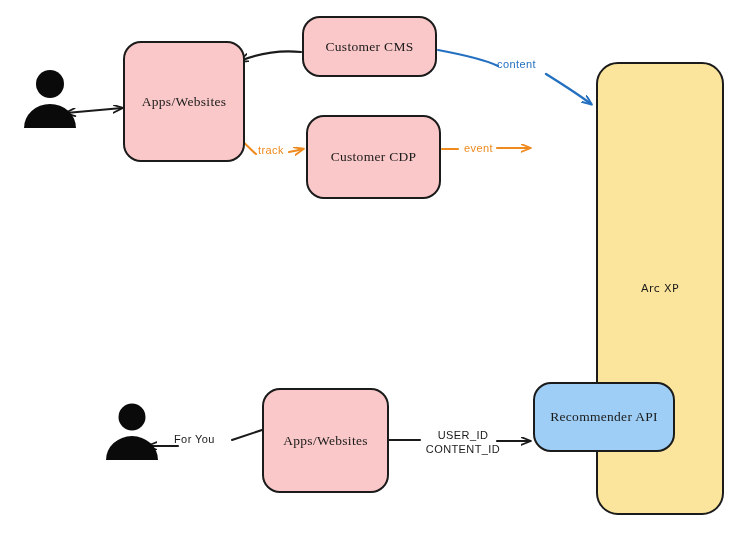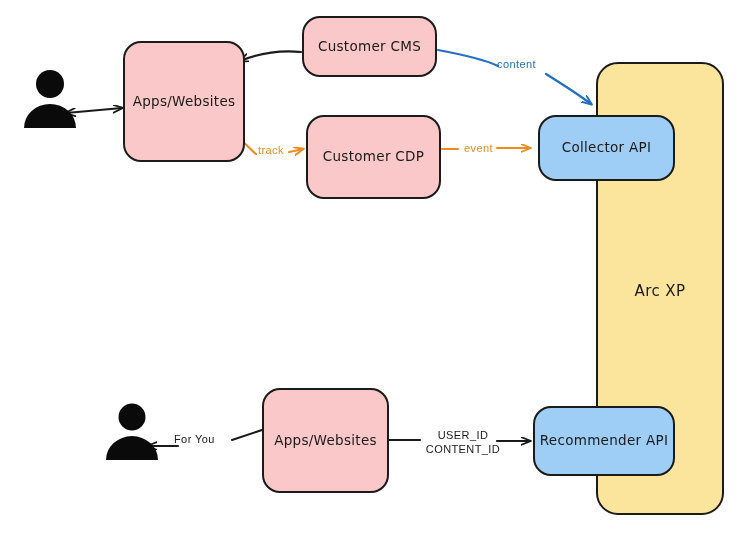--- a/index.html
+++ b/index.html
@@ -35,25 +35,25 @@
     text-align: center;
     font-family: "DejaVu Sans", sans-serif;
     font-size: 13.5px;
     color: #1a1a1a;
     letter-spacing: 0.3px;
     line-height: 1.15;
   }
   .node-pink   { background: #FAC8C8; }
   .node-blue   { background: #9ECEF5; }
   .node-yellow { background: #FBE49B; border-radius: 22px; }
-  .node-label { pointer-events: none; }
+  .node-label { pointer-events: none; font-family: Liberation Serif, serif; }
   .container-label {
     position: absolute;
     font-family: "DejaVu Sans", sans-serif;
-    font-size: 15px;
+    font-size: 11px;
     color: #1a1a1a;
     letter-spacing: 0.4px;
     text-align: center;
     white-space: nowrap;
   }
   .edge-label {
     position: absolute;
     font-family: Liberation Sans, sans-serif;
     font-size: 11px;
     letter-spacing: 0.4px;
@@ -141,29 +141,26 @@
   </div>
 
   <div class="node node-pink" style="left:302px; top:16px; width:135px; height:61px;">
     <span class="node-label">Customer CMS</span>
   </div>
 
   <div class="node node-pink" style="left:306px; top:115px; width:135px; height:84px;">
     <span class="node-label">Customer CDP</span>
   </div>
 
-  <div class="node node-blue" style="left:538px; top:115px; width:137px; height:66px;">
-    <span class="node-label">Collector API</span>
-  </div>
 
   <div class="node node-pink" style="left:262px; top:388px; width:127px; height:105px;">
     <span class="node-label">Apps/Websites</span>
   </div>
 
-  <div class="node node-blue" style="left:533px; top:406px; width:142px; height:70px;">
+  <div class="node node-blue" style="left:533px; top:382px; width:142px; height:70px;">
     <span class="node-label">Recommender API</span>
   </div>
 
   <div class="edge-label lbl-blue" style="left:497px; top:58px;">content</div>
 
   <div class="edge-label lbl-orange" style="left:258px; top:144px;">track</div>
 
   <div class="edge-label lbl-orange" style="left:464px; top:142px;">event</div>
 
   <div class="edge-label lbl-dark" style="left:423px; top:429px; width:80px;">

